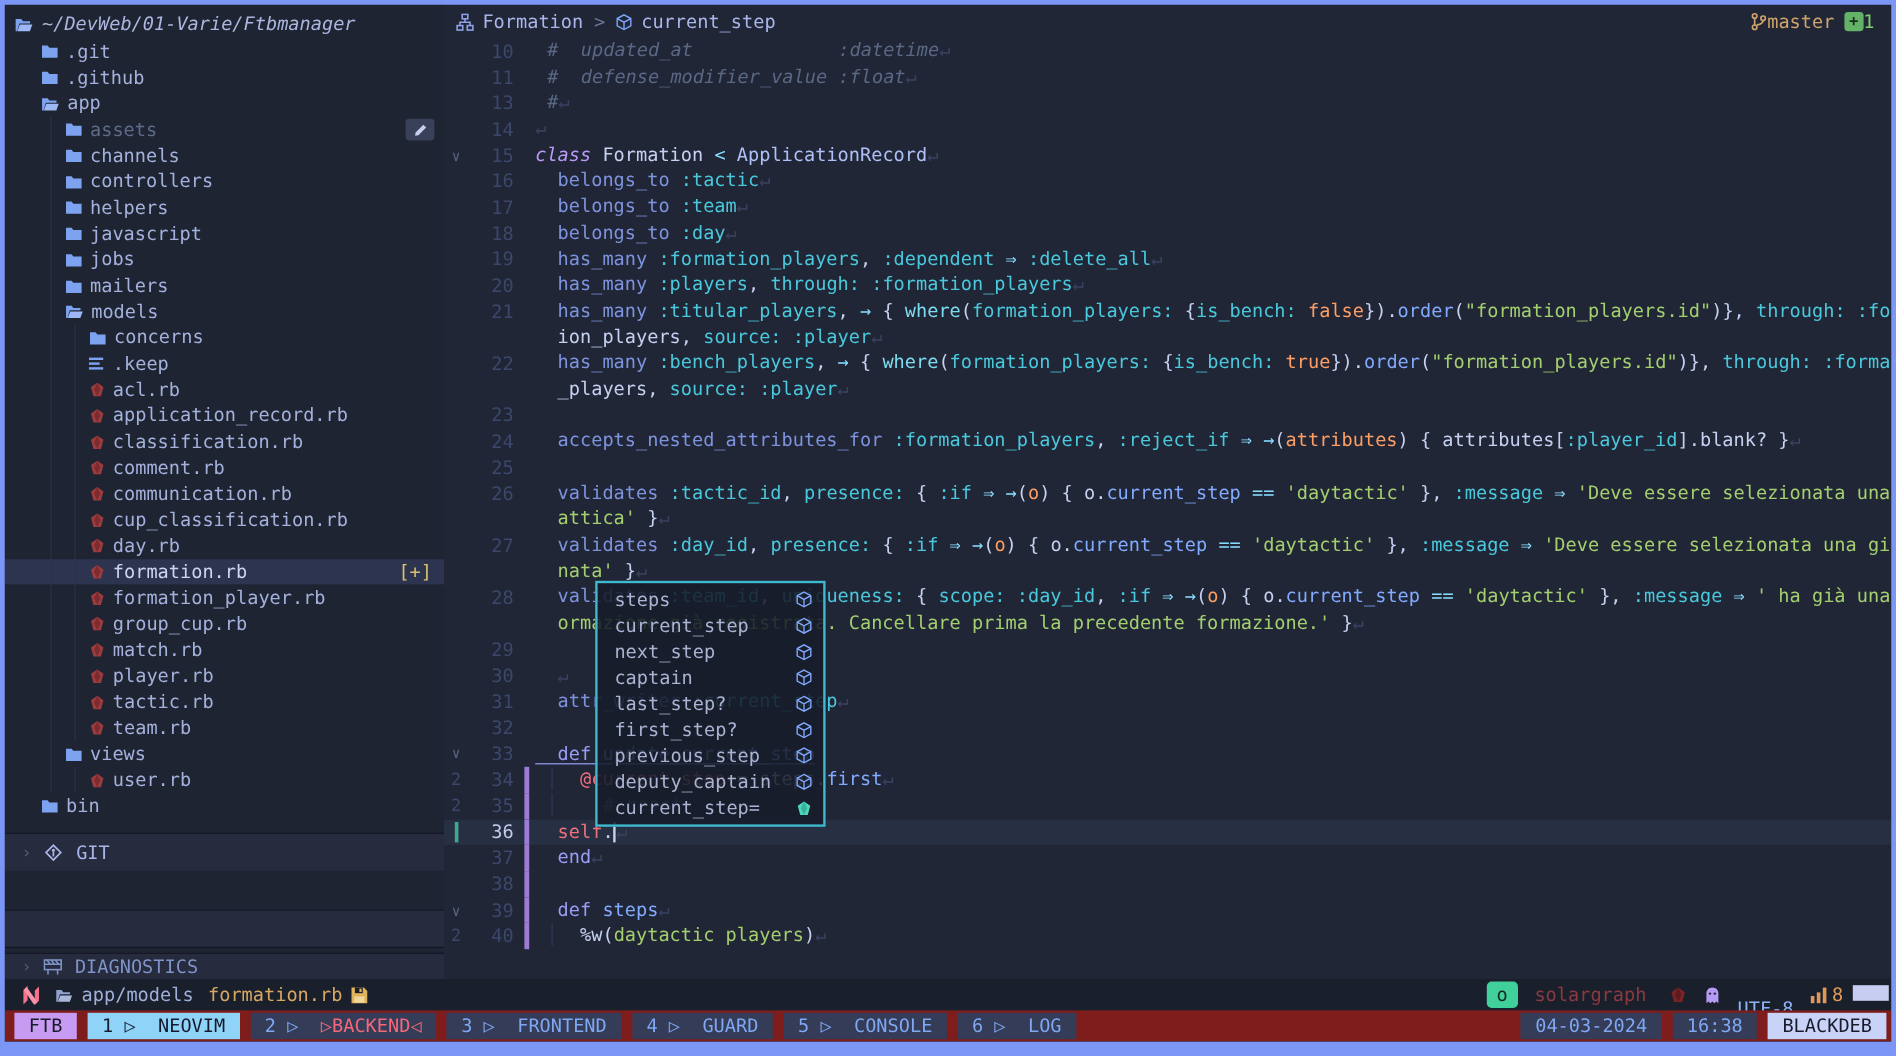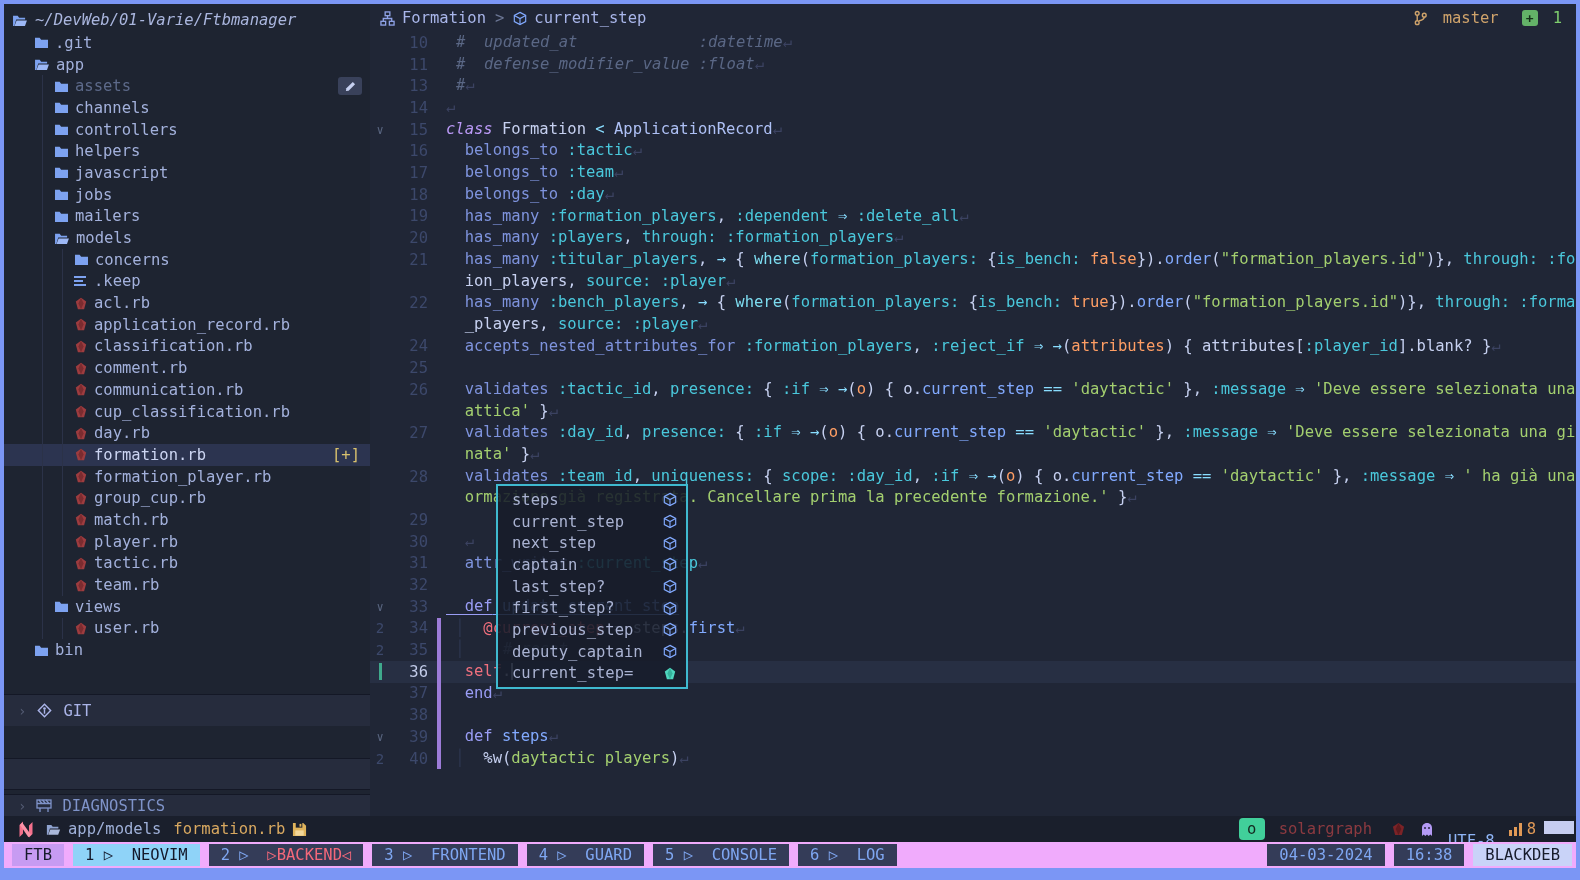--- a/index.html
+++ b/index.html
@@ -27,21 +27,21 @@
   .section-row { position:absolute; left:0; right:0; background:#262c3d; border-top:1px solid #141826;
                  display:flex; align-items:center; gap:10px; padding-left:14px; color:#aab4e8; }
   .chev { color:#545c74; font-size:14px; }
   .icon { display:inline-flex; align-items:center; justify-content:center; }
 
   
   .editor { position:absolute; left:366px; right:0; top:0; bottom:52px; background:#202636; overflow:hidden; }
   .winbar { position:absolute; left:0; right:0; top:0; height:28px; }
   .bc { position:absolute; left:10px; top:5px; display:flex; align-items:center; gap:7px; color:#a9b6ea; }
   .bc .sep { color:#6b7694; margin:0 2px; }
-  .gitinfo { position:absolute; right:14px; top:5px; display:flex; align-items:center; gap:15px; color:#cfa36b; }
+  .gitinfo { position:absolute; right:14px; top:5px; display:flex; align-items:center; gap:0; color:#cfa36b; }
   .plus-chip { width:16px; height:16px; border-radius:3px; background:#63b268; color:#16321a; font-weight:bold;
                display:flex; align-items:center; justify-content:center; font-size:13px; margin-left:8px; }
   .plus-count { color:#7ece6e; }
 
   #code { position:absolute; left:0; right:0; top:28px; }
   .crow { position:relative; height:21.7px; display:flex; align-items:center; }
   .crow.cl { background:rgba(46,54,78,0.55); }
   .fold { width:20px; text-align:center; color:#58647f; font-size:12px; flex:0 0 auto; }
   .fold .n2 { color:#3c486b; font-size:14px; }
   .fold .cbar { display:inline-block; width:3px; height:17px; background:#3fa98c; vertical-align:middle; }
@@ -86,21 +86,21 @@
   .o-chip { width:26px; height:22px; background:#41cf9a; color:#14281f; border-radius:4px;
             display:flex; align-items:center; justify-content:center; }
   .lsp { color:#8c3a40; display:flex; align-items:center; gap:19px; }
   .enc { color:#8fb5f7;margin-top:24px; }
   .wcount { color:#e09956; display:flex; align-items:center; gap:5px; }
   .bars { display:inline-flex; align-items:flex-end; gap:2px; height:13px; }
   .bars i { width:3px; background:#e09956; display:inline-block; }
   .sl-corner { position:absolute; right:2px; top:5px; width:30px; height:13px; background:#c6cdf0; }
 
   
-  .tmuxbar { position:absolute; left:0; right:0; bottom:0; height:26px; background:#f0abfc;
+  .tmuxbar { position:absolute; left:0; right:0; bottom:0; height:26px; background:#7f1d1d;
              display:flex; align-items:center; gap:9px; padding:0 4px 0 8px; }
   .chip { height:22px; display:flex; align-items:center; padding:0 12px; background:#343c58; color:#7fa7f2; white-space:pre; }
   .chip.session { background:#c79bf2; color:#171b2b; }
   .chip.active { background:#8fd3f8; color:#14192b; }
   .chip .alert { color:#f4687a; }
   .tmux-right { margin-left:auto; display:flex; align-items:center; gap:9px; }
   .chip.host { background:#c9d3f8; color:#171b2b; }
 
   svg { display:block; }
 </style>
@@ -115,20 +115,23 @@
         <span class="icon"><svg width="16" height="13" viewBox="0 0 17 14">
               <path fill="#7da2f0" d="M1 2h5l1.6 2H14v2H4.4L2.4 13H1z"></path>
               <path fill="#9db8f5" d="M4.8 7H16l-2.2 6H2.6z"></path>
             </svg></span>
         <span>~/DevWeb/01-Varie/Ftbmanager</span>
       </div>
       <div id="tree">
           <div class="trow"><span style="width: 30px; flex: 0 0 auto;"></span><span class="icon"><svg width="15" height="13" viewBox="0 0 16 14">
                 <path fill="#7da2f0" d="M1 2h5l1.6 2H15v9H1z"></path>
               </svg></span><span class="lbl">.git</span></div>
+          <div class="trow"><span style="width: 30px; flex: 0 0 auto;"></span><span class="icon"><svg width="15" height="13" viewBox="0 0 16 14">
+                <path fill="#7da2f0" d="M1 2h5l1.6 2H15v9H1z"></path>
+              </svg></span><span class="lbl">.github</span></div>
           <div class="trow"><span style="width: 30px; flex: 0 0 auto;"></span><span class="icon"><svg width="16" height="13" viewBox="0 0 17 14">
                 <path fill="#7da2f0" d="M1 2h5l1.6 2H14v2H4.4L2.4 13H1z"></path>
                 <path fill="#9db8f5" d="M4.8 7H16l-2.2 6H2.6z"></path>
               </svg></span><span class="lbl">app</span></div>
           <div class="trow dim"><span class="g1"></span><span style="width: 50px; flex: 0 0 auto;"></span><span class="icon"><svg width="15" height="13" viewBox="0 0 16 14">
                 <path fill="#7da2f0" d="M1 2h5l1.6 2H15v9H1z"></path>
               </svg></span><span class="lbl">assets</span><span class="pencil-chip"><svg width="11" height="11" viewBox="0 0 12 12">
                 <path fill="#c6d0f0" d="M8.5 1 11 3.5 4 10.5 1 11l.5-3z"></path>
               </svg></span></div>
           <div class="trow"><span class="g1"></span><span style="width: 50px; flex: 0 0 auto;"></span><span class="icon"><svg width="15" height="13" viewBox="0 0 16 14">
@@ -377,20 +380,26 @@
             <span class="fold"></span>
             <span class="lnum">22</span>
             <span class="sign"></span>
             <pre class="ctext"><span class="s-call">  has_many</span><span class="s-sym"> :bench_players</span><span class="s-fg">, </span><span class="s-op">→</span><span class="s-fg"> { </span><span class="s-cy2">where</span><span class="s-fg">(</span><span class="s-sym">formation_players:</span><span class="s-fg"> {</span><span class="s-sym">is_bench:</span><span class="s-fg"> </span><span class="s-bool">true</span><span class="s-fg">}).</span><span class="s-prop">order</span><span class="s-fg">(</span><span class="s-str">"formation_players.id"</span><span class="s-fg">)}, </span><span class="s-sym">through:</span><span class="s-fg"> </span><span class="s-sym">:formation</span></pre>
           </div>
           <div class="crow">
             <span class="fold"></span>
             <span class="lnum"></span>
             <span class="sign"></span>
             <pre class="ctext"><span class="s-fg">  _players, </span><span class="s-sym">source: :player</span><span class="s-eol">↵</span></pre>
+          </div>
+          <div class="crow">
+            <span class="fold"></span>
+            <span class="lnum">23</span>
+            <span class="sign"></span>
+            <pre class="ctext"></pre>
           </div>
           <div class="crow">
             <span class="fold"></span>
             <span class="lnum">24</span>
             <span class="sign"></span>
             <pre class="ctext"><span class="s-call">  accepts_nested_attributes_for</span><span class="s-sym"> :formation_players</span><span class="s-fg">,</span><span class="s-sym"> :reject_if</span><span class="s-op"> ⇒ </span><span class="s-op">→</span><span class="s-fg">(</span><span class="s-bool">attributes</span><span class="s-fg">) { </span><span class="s-fg">attributes[</span><span class="s-sym">:player_id</span><span class="s-fg">].</span><span class="s-fg">blank?</span><span class="s-fg"> }</span><span class="s-eol">↵</span></pre>
           </div>
           <div class="crow">
             <span class="fold"></span>
             <span class="lnum">25</span>

